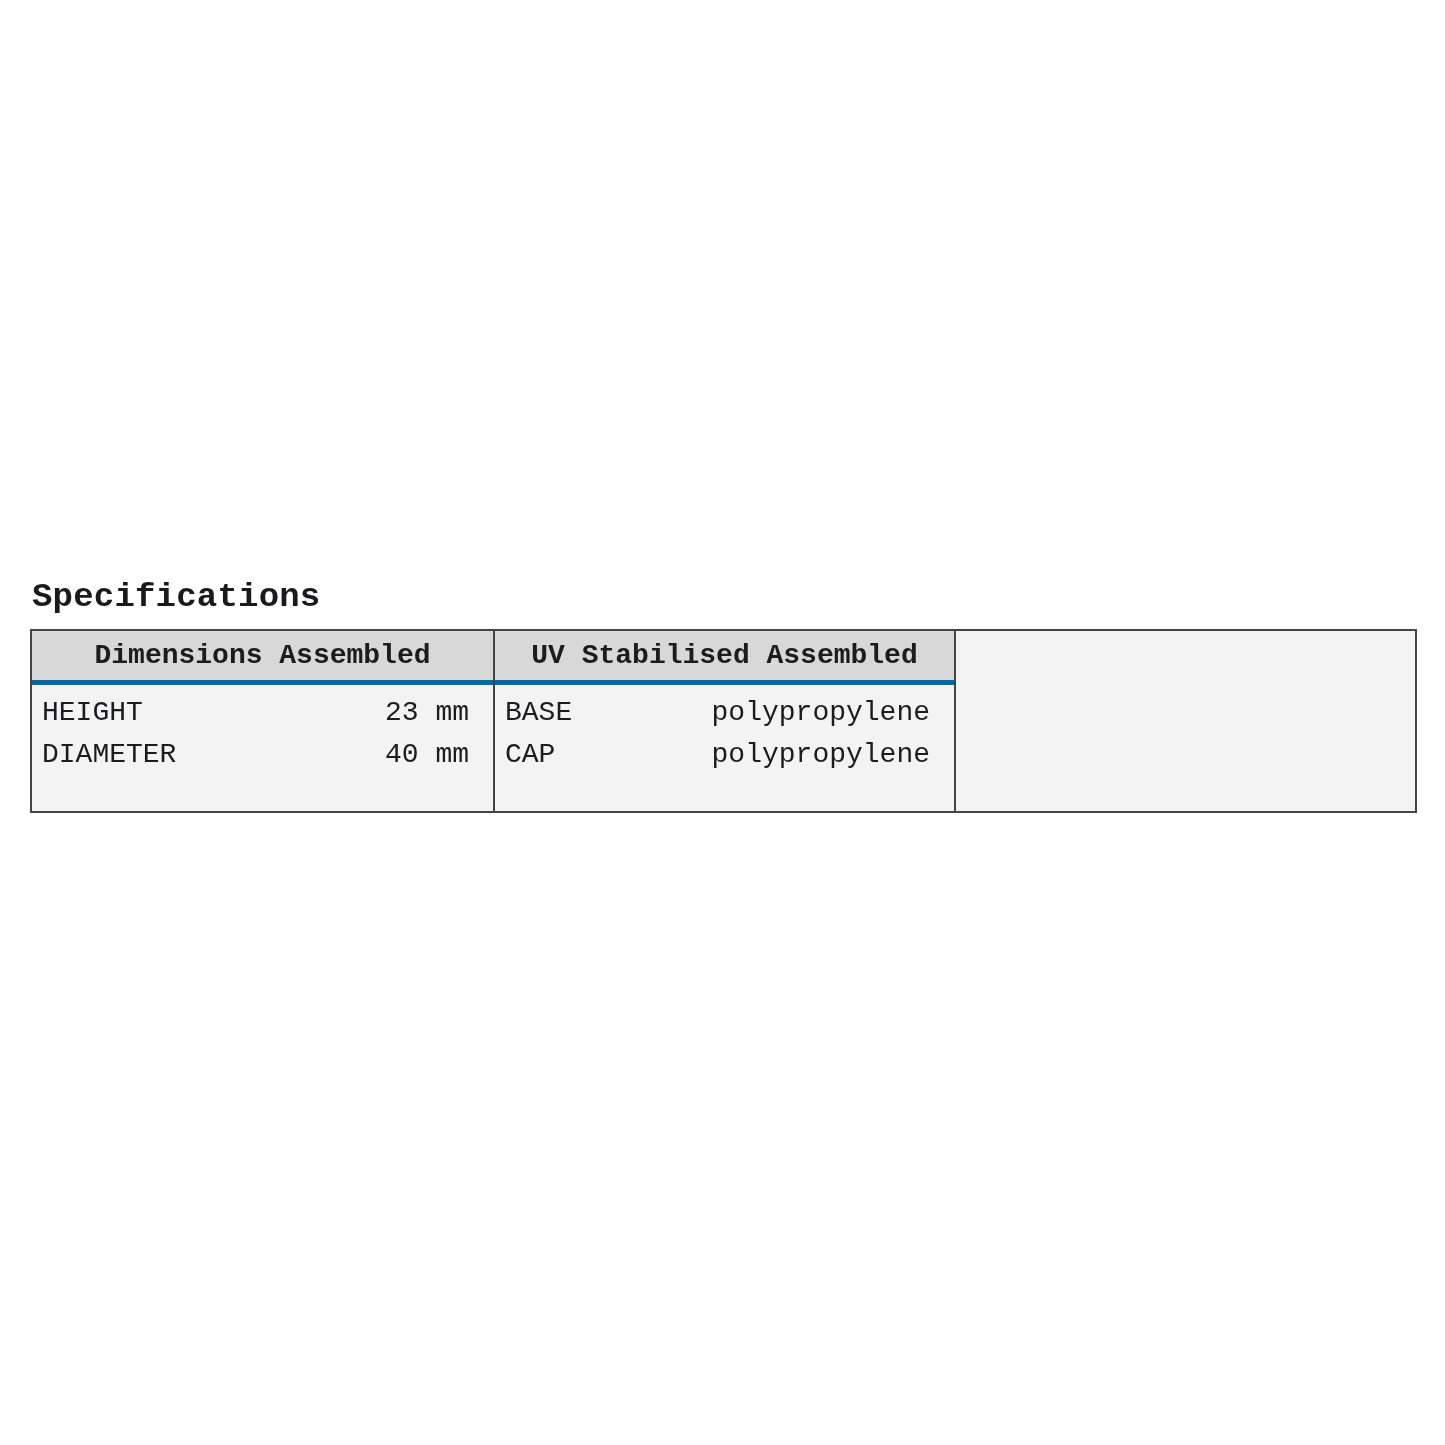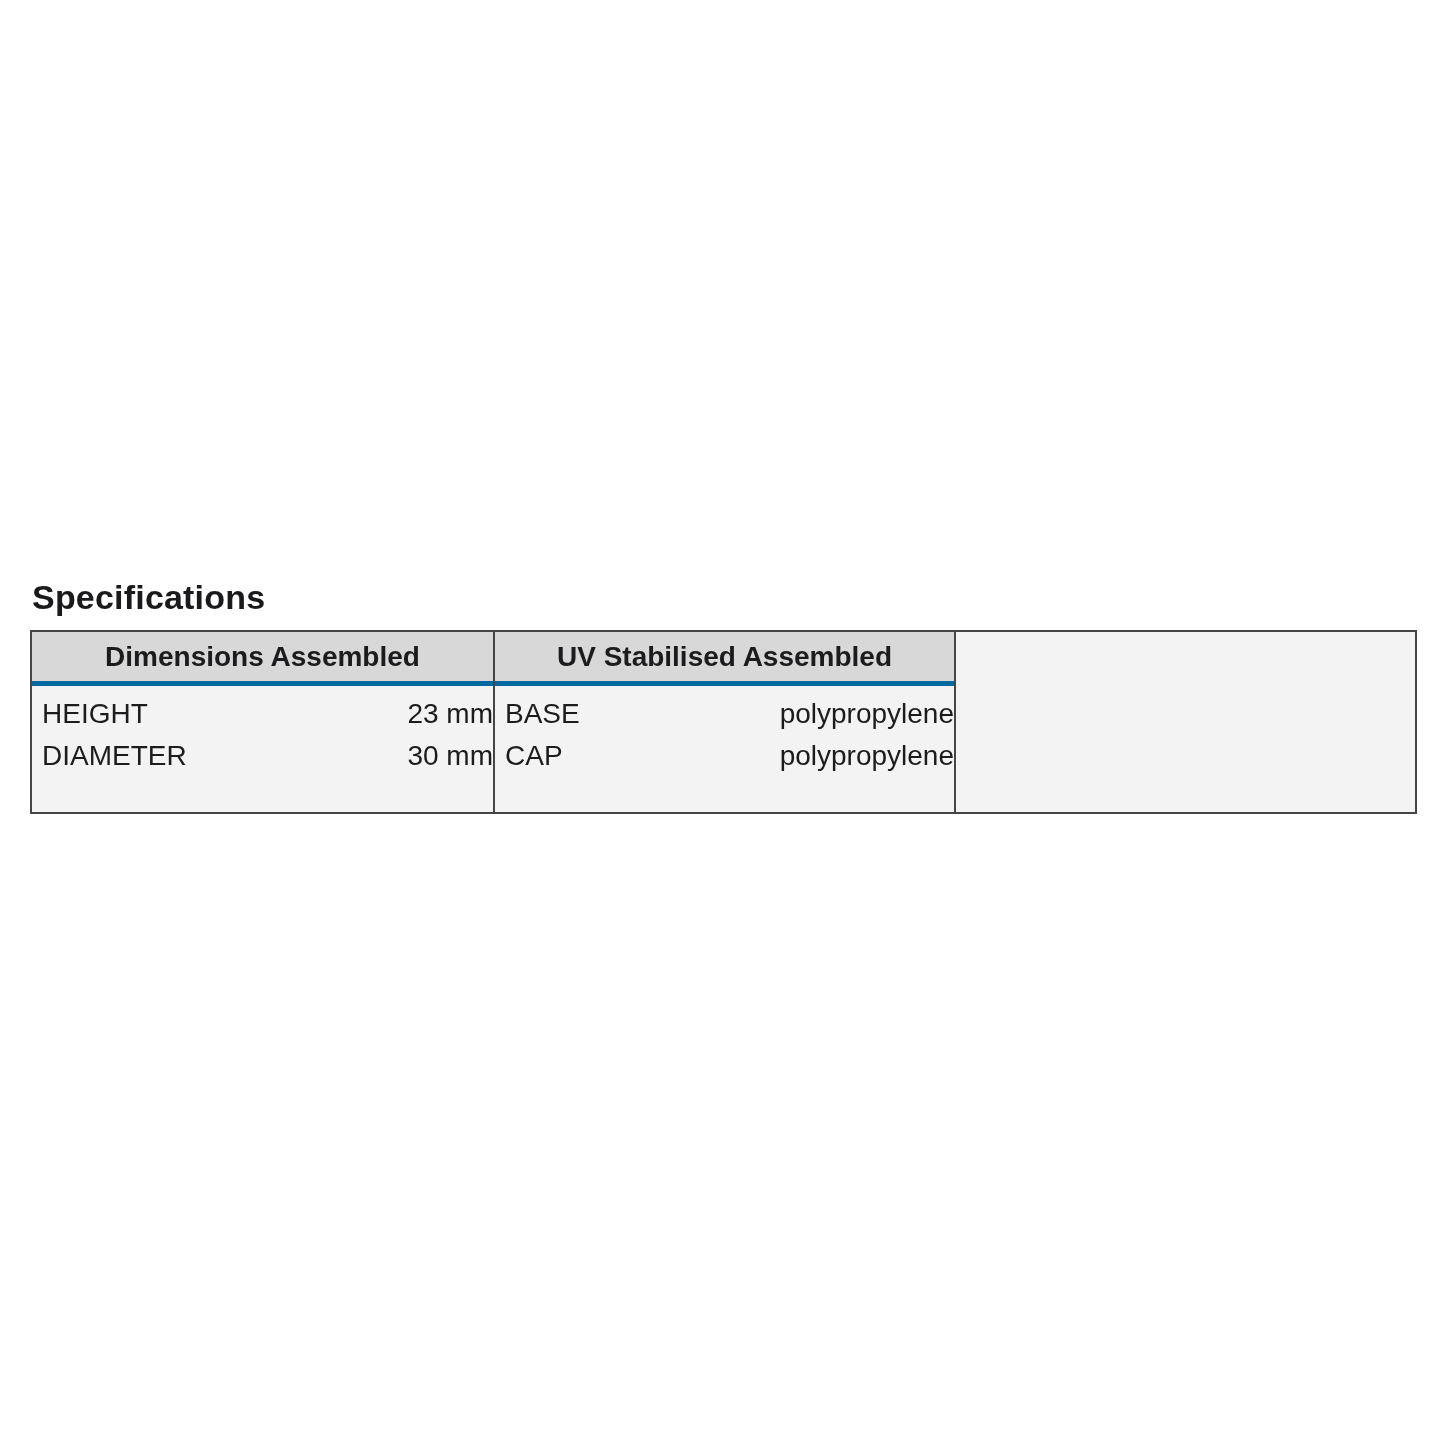--- a/index.html
+++ b/index.html
@@ -13,20 +13,21 @@
     width: 1445px;
     height: 1445px;
     background: #ffffff;
     overflow: hidden;
   }
   .content {
     position: absolute;
     left: 30px;
     top: 578px;
     width: 1147px;
+    font-family: Liberation Mono, monospace;
   }
   .page-title {
     margin: 0 0 13px 2px;
     font-size: 34px;
     font-weight: bold;
     color: #1a1a1c;
     letter-spacing: 0.2px;
   }
   .spec-table {
     display: grid;
@@ -60,21 +61,21 @@
   .col-body {
     flex: 1;
     padding: 7px 0 0 0;
     background: #f3f3f4;
   }
   .spec-row {
     display: flex;
     justify-content: space-between;
     align-items: baseline;
     line-height: 42px;
-    padding: 0 0 0 10px;
+    padding: 0 24px 0 10px;
     font-size: 28px;
     color: #1c1c1e;
     white-space: nowrap;
   }
   .spec-row .row-label { text-align: left; }
   .spec-row .row-value { text-align: center; }
 </style>
 </head>
 <body>
 
@@ -87,21 +88,21 @@
 
       <div class="spec-col">
         <div class="col-header">Dimensions Assembled</div>
         <div class="col-body">
           <div class="spec-row">
             <span class="row-label">HEIGHT</span>
             <span class="row-value">23 mm</span>
           </div>
           <div class="spec-row">
             <span class="row-label">DIAMETER</span>
-            <span class="row-value">30 mm</span>
+            <span class="row-value">40 mm</span>
           </div>
         </div>
       </div>
 
       <div class="spec-col">
         <div class="col-header">UV Stabilised Assembled</div>
         <div class="col-body">
           <div class="spec-row">
             <span class="row-label">BASE</span>
             <span class="row-value">polypropylene</span>

